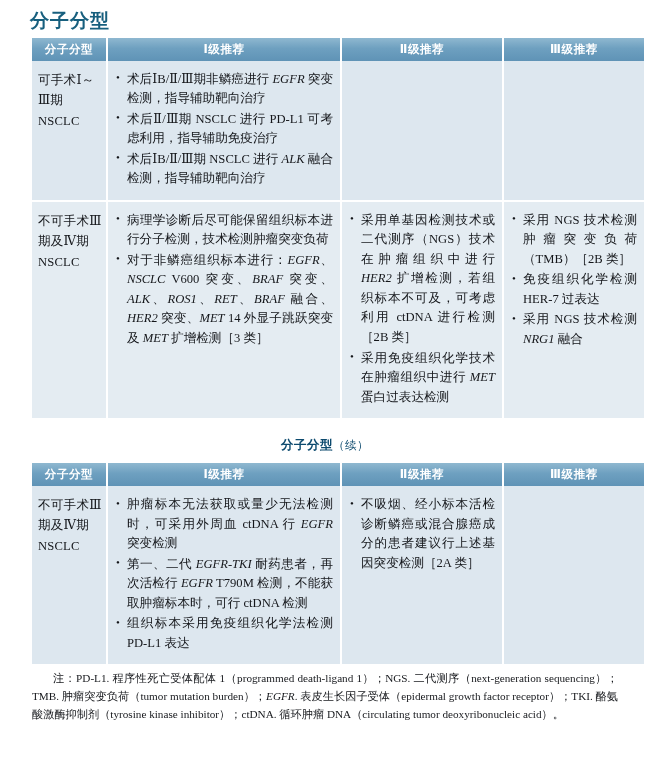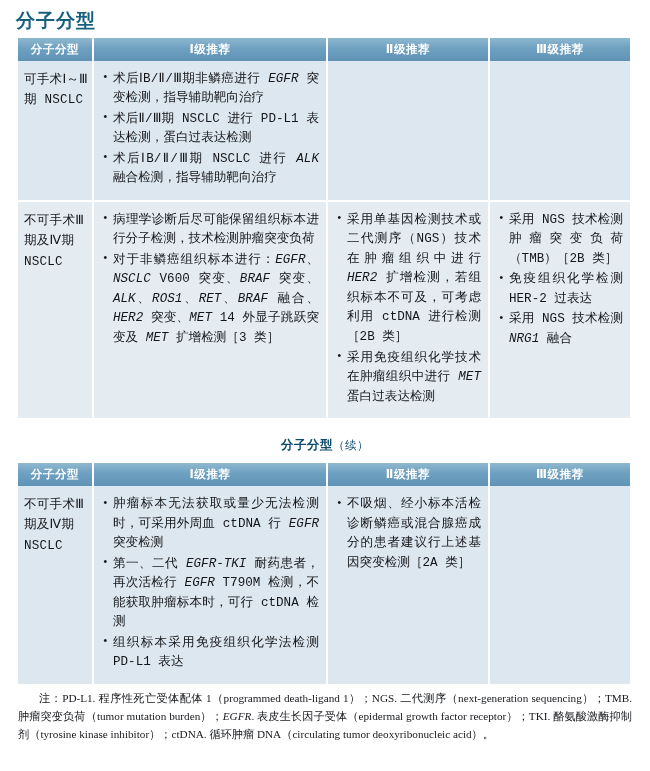--- a/index.html
+++ b/index.html
@@ -14,21 +14,21 @@
     color: #14161a;
     position: relative;
     overflow: hidden;
   }
 
   .page {
     position: relative;
     width: 650px;
     height: 771px;
     box-sizing: border-box;
-    padding: 0 16px;
+    padding: 0 30px;
   }
 
   
   .doc-title {
     font-family: "DejaVu Sans", "Liberation Sans", sans-serif;
     font-weight: bold;
     font-size: 19px;
     color: #175f7e;
     letter-spacing: 1px;
     padding-top: 9px;
@@ -73,21 +73,20 @@
     border: none;
   }
 
   .tbl td {
     background: #dde7ef;
     vertical-align: top;
     padding: 9px 7px 10px 7px;
     font-size: 12.6px;
     line-height: 1.55;
     border: none;
-    font-family: Liberation Mono, monospace;
   }
   .tbl tr.row-alt td {
     background: #e4ecf2;
   }
   .tbl td.cat {
     font-size: 12.6px;
     line-height: 1.62;
     padding-left: 6px;
     padding-right: 3px;
     letter-spacing: 0.2px;
@@ -163,21 +162,21 @@
         <th>Ⅱ级推荐</th>
         <th>Ⅲ级推荐</th>
       </tr>
     </thead>
     <tbody>
       <tr>
         <td class="cat">可手术Ⅰ～Ⅲ期 NSCLC</td>
         <td>
           <ul class="blist">
               <li>术后ⅠB/Ⅱ/Ⅲ期非鳞癌进行 <span class="ital">EGFR</span> 突变检测，指导辅助靶向治疗</li>
-              <li>术后Ⅱ/Ⅲ期 NSCLC 进行 PD-L1 表达检测，蛋白过表达检测</li>
+              <li>术后Ⅱ/Ⅲ期 NSCLC 进行 PD-L1 可考虑利用，指导辅助免疫治疗</li>
               <li>术后ⅠB/Ⅱ/Ⅲ期 NSCLC 进行 <span class="ital">ALK</span> 融合检测，指导辅助靶向治疗</li>
             </ul>
         </td>
         <td>
           <ul class="blist"></ul>
         </td>
         <td>
           <ul class="blist"></ul>
         </td>
       </tr>
@@ -197,21 +196,21 @@
         </td>
         <td>
           <ul class="blist">
               <li>采用单基因检测技术或二代测序（NGS）技术在肿瘤组织中进行 <span class="ital">HER2</span> 扩增检测，若组织标本不可及，可考虑利用 ctDNA 进行检测［2B 类］</li>
               <li>采用免疫组织化学技术在肿瘤组织中进行 <span class="ital">MET</span> 蛋白过表达检测</li>
             </ul>
         </td>
         <td>
           <ul class="blist">
               <li>采用 NGS 技术检测肿瘤突变负荷（TMB）［2B 类］</li>
-              <li>免疫组织化学检测 HER-2 过表达</li>
+              <li>免疫组织化学检测 HER-7 过表达</li>
               <li>采用 NGS 技术检测 <span class="ital">NRG1</span> 融合</li>
             </ul>
         </td>
       </tr>
     </tbody>
   </table>
 
   <div class="cont-title">
     <span>分子分型</span><span class="suffix">（续）</span>
   </div>

